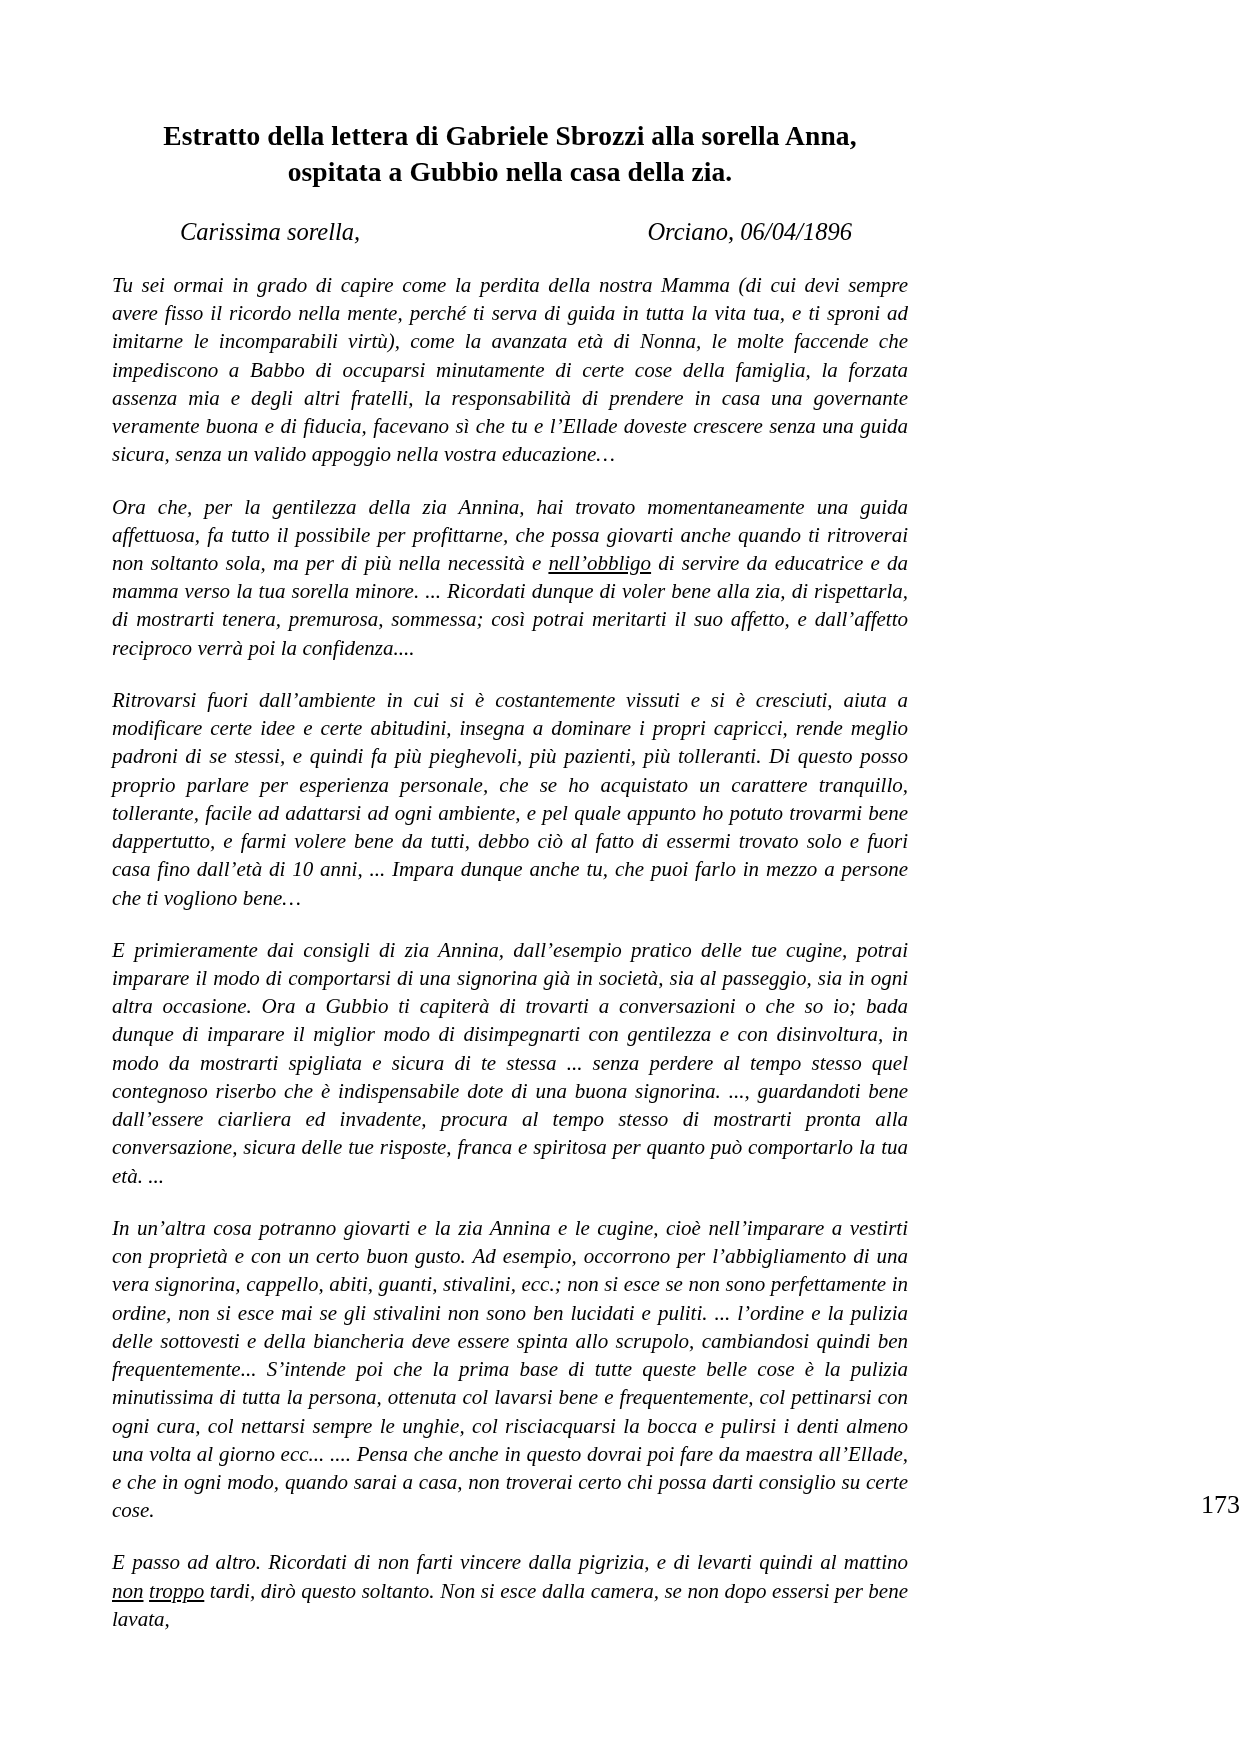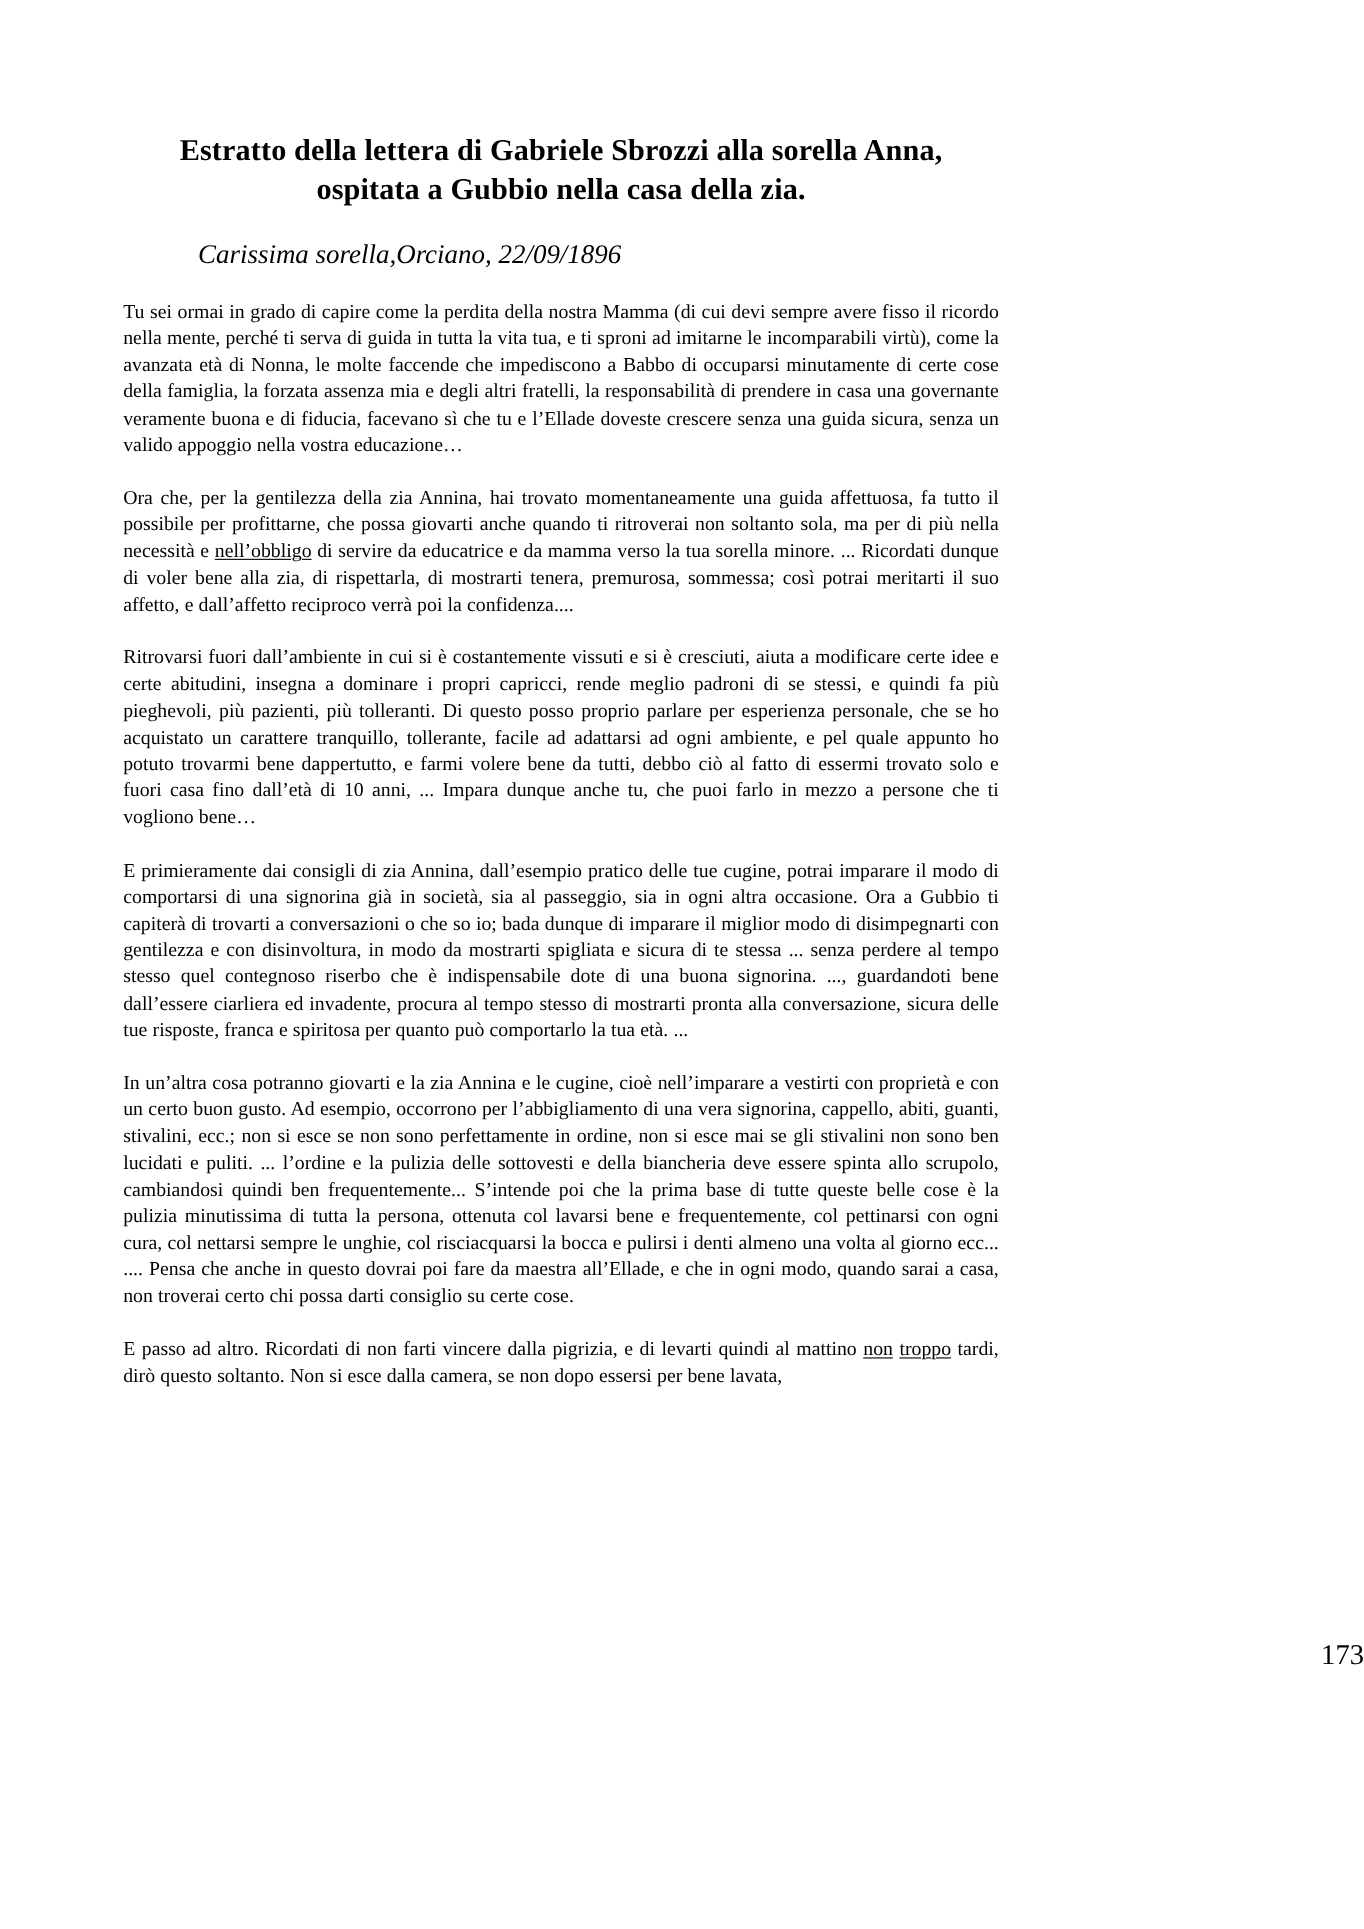--- a/index.html
+++ b/index.html
@@ -27,35 +27,37 @@
     font-size: 27.5px;
     font-weight: bold;
     text-align: center;
     line-height: 1.30;
     letter-spacing: 0.1px;
     margin: 0 0 26px 0;
     padding: 0 6px;
   }
   .salutation-row {
     display: flex;
+    justify-content: space-between;
     align-items: baseline;
     font-style: italic;
     font-size: 24.5px;
     line-height: 1.28;
     margin: 0 0 24px 0;
     padding: 0 4px 0 0;
   }
   .salutation {
     margin-left: 68px;
   }
   .dateline {
     margin-right: 52px;
   }
   p.body-par {
-    font-size: 18px;
+    font-style: italic;
+    font-size: 21px;
     line-height: 1.345;
     text-align: justify;
     text-justify: inter-word;
     margin: 0 0 24px 0;
     hyphens: none;
     word-spacing: 0.2px;
   }
   p.body-par:last-of-type {
     margin-bottom: 12px;
   }
@@ -76,21 +78,21 @@
 </style>
 </head>
 <body>
 
 <div class="page">
 
   <h1 class="doc-title">Estratto della lettera di Gabriele Sbrozzi alla sorella Anna, ospitata a Gubbio nella casa della zia.</h1>
 
   <div class="salutation-row">
     <span class="salutation">Carissima sorella,</span>
-    <span class="dateline">Orciano, 22/09/1896</span>
+    <span class="dateline">Orciano, 06/04/1896</span>
   </div>
 
   <p class="body-par">Tu sei ormai in grado di capire come la perdita della nostra Mamma (di cui devi sempre avere fisso il ricordo nella mente, perché ti serva di guida in tutta la vita tua, e ti sproni ad imitarne le incomparabili virtù), come la avanzata età di Nonna, le molte faccende che impediscono a Babbo di occuparsi minutamente di certe cose della famiglia, la forzata assenza mia e degli altri fratelli, la responsabilità di prendere in casa una governante veramente buona e di fiducia, facevano sì che tu e l’Ellade doveste crescere senza una guida sicura, senza un valido appoggio nella vostra educazione…</p>
 
   <p class="body-par"><span>Ora che, per la gentilezza della zia Annina, hai trovato momentaneamente una guida affettuosa, fa tutto il possibile per profittarne, che possa giovarti anche quando ti ritroverai non soltanto sola, ma per di più nella necessità e </span><span class="u">nell’obbligo</span><span> di servire da educatrice e da mamma verso la tua sorella minore. ... Ricordati dunque di voler bene alla zia, di rispettarla, di mostrarti tenera, premurosa, sommessa; così potrai meritarti il suo affetto, e dall’affetto reciproco verrà poi la confidenza....</span></p>
 
   <p class="body-par">Ritrovarsi fuori dall’ambiente in cui si è costantemente vissuti e si è cresciuti, aiuta a modificare certe idee e certe abitudini, insegna a dominare i propri capricci, rende meglio padroni di se stessi, e quindi fa più pieghevoli, più pazienti, più tolleranti. Di questo posso proprio parlare per esperienza personale, che se ho acquistato un carattere tranquillo, tollerante, facile ad adattarsi ad ogni ambiente, e pel quale appunto ho potuto trovarmi bene dappertutto, e farmi volere bene da tutti, debbo ciò al fatto di essermi trovato solo e fuori casa fino dall’età di 10 anni, ... Impara dunque anche tu, che puoi farlo in mezzo a persone che ti vogliono bene…</p>
 
   <p class="body-par">E primieramente dai consigli di zia Annina, dall’esempio pratico delle tue cugine, potrai imparare il modo di comportarsi di una signorina già in società, sia al passeggio, sia in ogni altra occasione. Ora a Gubbio ti capiterà di trovarti a conversazioni o che so io; bada dunque di imparare il miglior modo di disimpegnarti con gentilezza e con disinvoltura, in modo da mostrarti spigliata e sicura di te stessa ... senza perdere al tempo stesso quel contegnoso riserbo che è indispensabile dote di una buona signorina. ..., guardandoti bene dall’essere ciarliera ed invadente, procura al tempo stesso di mostrarti pronta alla conversazione, sicura delle tue risposte, franca e spiritosa per quanto può comportarlo la tua età. ...</p>
 

